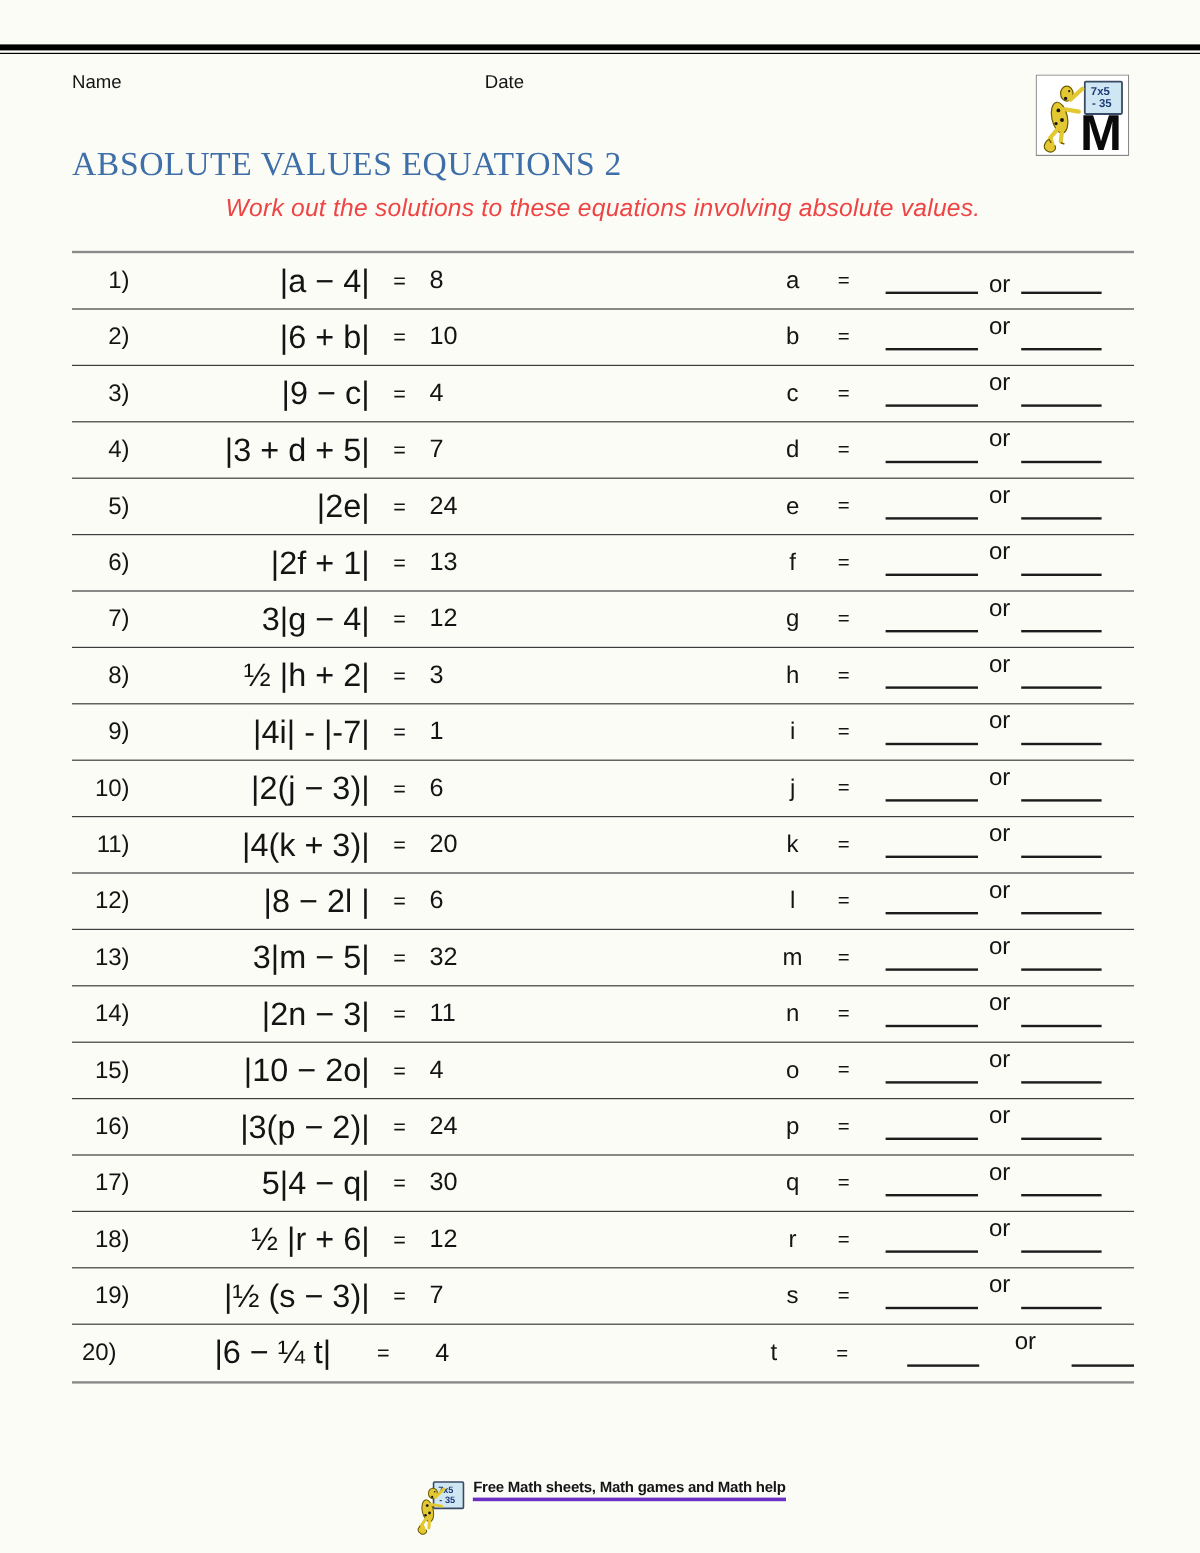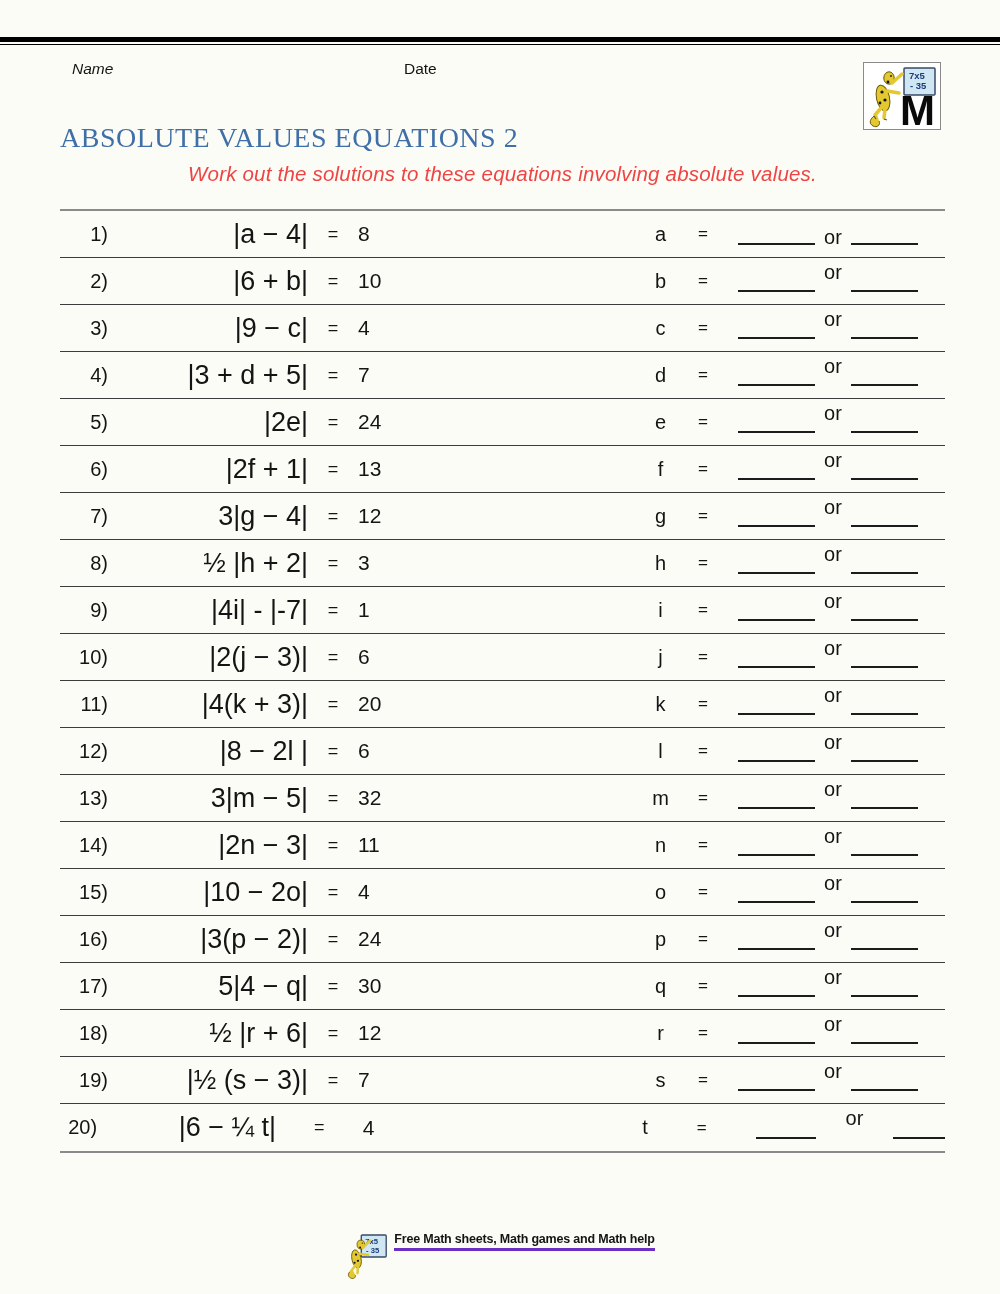--- a/index.html
+++ b/index.html
@@ -8,21 +8,21 @@
     background:#fcfcf7;
     font-family:"Liberation Sans",sans-serif;color:#141414;
   }
   
   .top-rule{margin-top:37px;height:5px;background:#000;}
   .top-rule2{margin-top:2px;height:1px;background:#000;}
 
   .content{margin:0 55px 0 60px;position:relative;}
 
   .meta-row{position:relative;height:20px;margin-top:15px;font-size:15.5px;}
-  .meta-row .name{position:absolute;left:12px;top:0;font-style:italic;}
+  .meta-row .name{position:absolute;left:0;top:0;}
   .meta-row .date{position:absolute;left:344px;top:0;}
 
   .logo-box{position:absolute;left:803px;top:2px;width:78px;height:68px;}
 
   .page-title{
     margin-top:42px;font-family:"Liberation Serif",serif;
     font-size:28px;letter-spacing:.5px;color:var(--title,#3f6fa8);
     line-height:32px;
   }
   .instructions{

